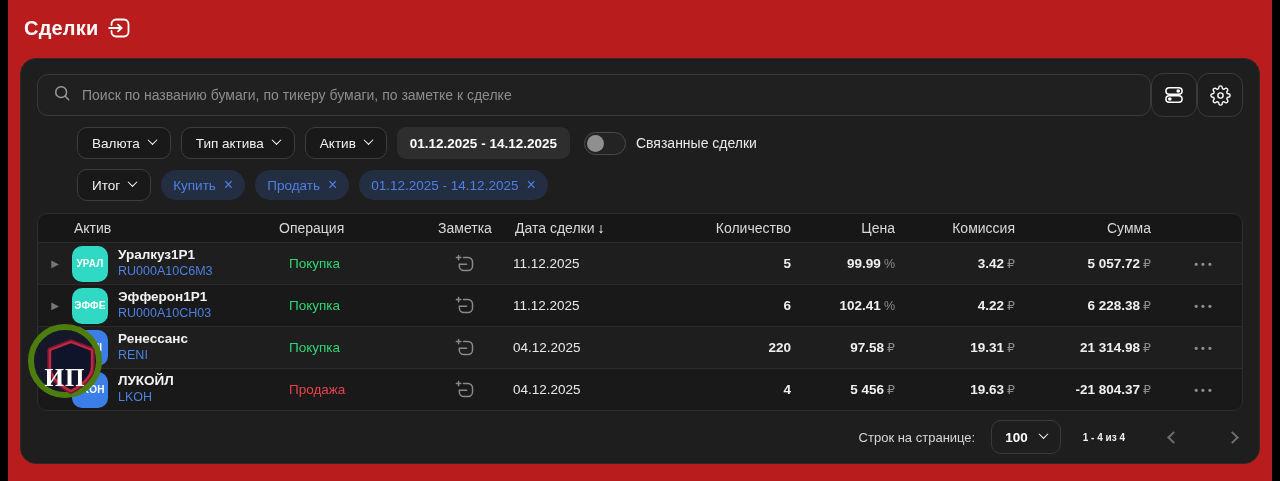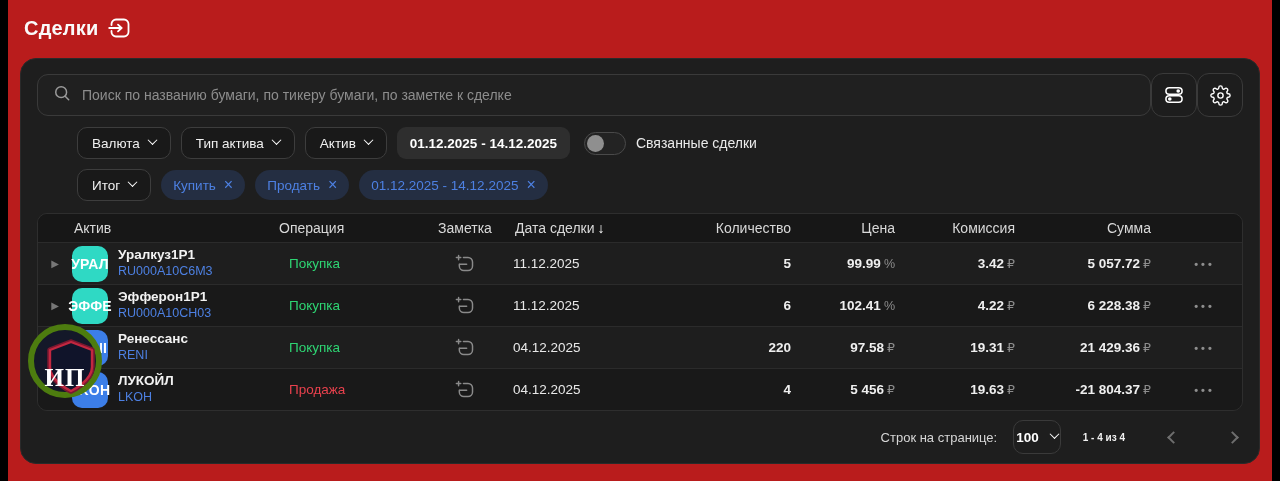--- a/index.html
+++ b/index.html
@@ -51,38 +51,38 @@
   .thead { height:28px; background:#171717; color:#d9d9d9; font-size:14px; font-weight:500; }
   .th { padding:0 2px; } .th.r { text-align:right; padding-right:16px; } .th.c { text-align:center; }
   .sort-arrow { font-weight:700; color:#fff; margin-left:3px; }
   .trow { height:42px; border-top:1px solid #2b2b2b; }
   .trow:nth-child(odd) { background:#191919; }
   .trow:nth-child(even) { background:#1e1e1e; }
   .cell { font-size:13.5px; }
   .c-exp { text-align:center; color:#777; font-size:10px; cursor:pointer; }
   .c-asset { display:flex; align-items:center; gap:10px; }
   .aicon { width:36px; height:36px; border-radius:10px; display:flex; align-items:center; justify-content:center;
-           color:#fff; font-size:14px; font-weight:700; letter-spacing:.2px; }
+           color:#fff; font-size:10px; font-weight:700; letter-spacing:.2px; }
   .ic-teal { background:#2fd9c4; } .ic-blue { background:#3c7ee8; }
   .aname { display:block; font-weight:600; color:#f2f2f2; font-size:13.5px; line-height:1.25; }
   .aticker { display:block; color:#4d80e2; font-size:12.5px; font-weight:500; line-height:1.25; cursor:pointer; }
   .c-op { padding-left:12px; font-weight:500; }
   .op-buy { color:#2ed573; } .op-sell { color:#e8414d; }
   .c-note { display:flex; justify-content:center; }
   .note-btn { cursor:pointer; display:flex; }
   .c-date { color:#e8e8e8; font-weight:500; }
   .c-num { text-align:right; padding-right:16px; font-weight:600; color:#efefef; }
   .unit { color:#8d8d8d; font-weight:500; margin-left:3px; font-size:12.5px; }
   .c-menu { text-align:center; }
   .dots { color:#8f8f8f; font-size:11px; letter-spacing:3px; font-weight:700; cursor:pointer; }
 
   
   .footer { display:flex; align-items:center; justify-content:flex-end; gap:16px; height:44px; margin-top:4px; }
   .rpp-label { color:#d6d6d6; font-size:13px; }
-  .rpp-select { display:flex; align-items:center; gap:12px; height:34px; padding:0 2px;
+  .rpp-select { display:flex; align-items:center; gap:12px; height:34px; padding:0 13px;
                 background:transparent; border:1px solid #3a3a3a; border-radius:10px; color:#fff;
                 font-weight:700; font-size:13.5px; font-family:inherit; cursor:pointer; }
   .range { color:#f0f0f0; font-size:10px; font-weight:600; margin-left:6px; }
   .pgbtn { padding:6px; cursor:pointer; margin-left:22px; display:inline-flex; }
   .pchev { width:9px; height:9px; border-right:2px solid #6e6e6e; border-bottom:2px solid #6e6e6e; }
   .pchev.left { transform:rotate(135deg); } .pchev.right { transform:rotate(-45deg); }
 
   
   .watermark { position:absolute; left:20px; top:324px; width:74px; height:74px; border-radius:50%;
                background:#141829; border:6px solid #4d7c0f; display:flex; align-items:flex-end;
@@ -258,21 +258,21 @@
             <path d="M5 2.6v4.8M2.6 5h4.8"></path>
                 <path d="M10.3 4.8h5a4.9 4.9 0 0 1 4.9 4.9v4.6a4.9 4.9 0 0 1-4.9 4.9h-4.6a4.9 4.9 0 0 1-4.9-4.9v-2.1"></path>
                 <path d="M6.2 12.2h7.6"></path>
           </svg>
             </span>
           </div>
         <div class="cell c-date">04.12.2025</div>
         <div class="cell c-num">220</div>
         <div class="cell c-num"><span>97.58</span><span class="unit">₽</span></div>
         <div class="cell c-num"><span>19.31</span><span class="unit">₽</span></div>
-        <div class="cell c-num"><span>21 429.36</span><span class="unit">₽</span></div>
+        <div class="cell c-num"><span>21 314.98</span><span class="unit">₽</span></div>
         <div class="cell c-menu"><span class="dots">•••</span></div>
       </div>
 
       <div class="tgrid trow">
         <div class="cell c-exp">▶</div>
         <div class="cell c-asset">
           <span class="aicon ic-blue">LKOH</span>
           <span>
               <span class="aname">ЛУКОЙЛ</span>
           <span class="aticker">LKOH</span>

